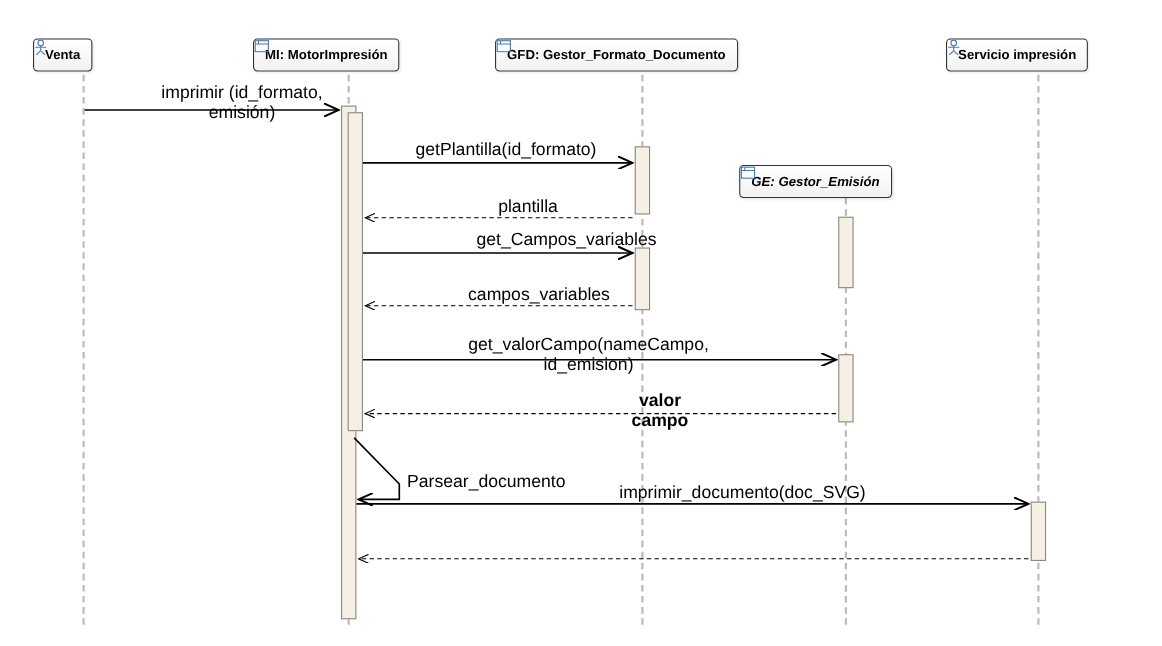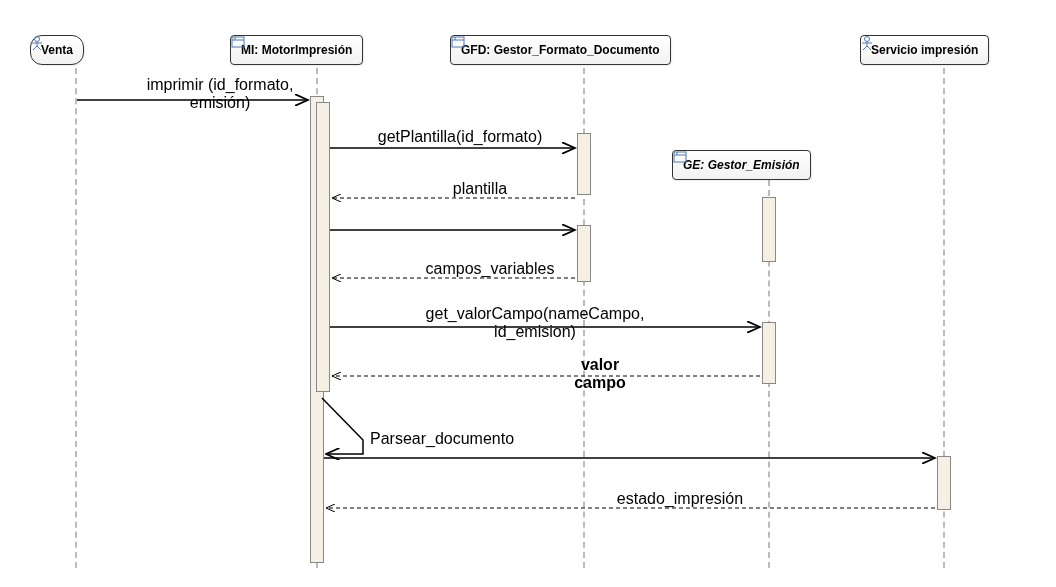--- a/index.html
+++ b/index.html
@@ -58,21 +58,21 @@
 <body>
 
 <div class="canvas">
 
   <div class="lifeline" style="left:55px; height:500px;"></div>
   <div class="lifeline" style="left:296px; height:500px;"></div>
   <div class="lifeline" style="left:563px; height:500px;"></div>
   <div class="lifeline" style="left:748px; top:160px; height:388px;"></div>
   <div class="lifeline" style="left:923px; height:500px;"></div>
 
-  <div class="participant" style="top:15px; left:10px;border-radius:12px;">
+  <div class="participant" style="top:15px; left:10px;">
     <svg width="12" height="14" viewBox="0 0 12 14">
         <circle cx="6" cy="3" r="2.5" fill="none" stroke="#4a7ab3"></circle>
         <line x1="6" y1="5.5" x2="6" y2="10" stroke="#4a7ab3"></line>
         <line x1="1" y1="7" x2="11" y2="7" stroke="#4a7ab3"></line>
         <line x1="6" y1="10" x2="2" y2="14" stroke="#4a7ab3"></line>
         <line x1="6" y1="10" x2="10" y2="14" stroke="#4a7ab3"></line>
       </svg>
     <span>Venta</span>
   </div>
   <div class="participant" style="top:15px; left:210px;justify-content:center;">
@@ -145,19 +145,20 @@
     <path d="M 302 378 L 343 420 L 343 434 L 306 434" fill="none" stroke="#000" stroke-width="1.5" marker-end="url(#solidArrow)"></path>
 
     <line x1="304" y1="438" x2="915" y2="438" stroke="#000" stroke-width="1.5" marker-end="url(#solidArrow)"></line>
 
     <line x1="915" y1="488" x2="306" y2="488" stroke="#000" stroke-width="1" stroke-dasharray="4,3" marker-end="url(#dashArrow)"></line>
   </svg>
 
   <div class="msg-label" style="left:115px; top:56px; width:170px;">imprimir (id_formato,<br>emisión)</div>
   <div class="msg-label" style="left:340px; top:108px; width:200px;">getPlantilla(id_formato)</div>
   <div class="msg-label" style="left:400px; top:160px; width:120px;">plantilla</div>
+  <div class="msg-label" style="left:395px; top:190px; width:200px;">get_Campos_variables</div>
   <div class="msg-label" style="left:380px; top:240px; width:180px;">campos_variables</div>
   <div class="msg-label" style="left:400px; top:285px; width:230px;">get_valorCampo(nameCampo,<br>id_emision)</div>
   <div class="msg-label" style="left:540px; top:336px; width:80px;font-weight:bold;">valor<br>campo</div>
   <div class="msg-label" style="left:350px; top:410px; width:140px; text-align:center;">Parsear_documento</div>
-  <div class="msg-label" style="left:560px; top:470px; width:200px;">estado_impresión</div>
+  <div class="msg-label" style="left:530px; top:420px; width:250px;">imprimir_documento(doc_SVG)</div>
 
 </div>
 
 </body></html>

